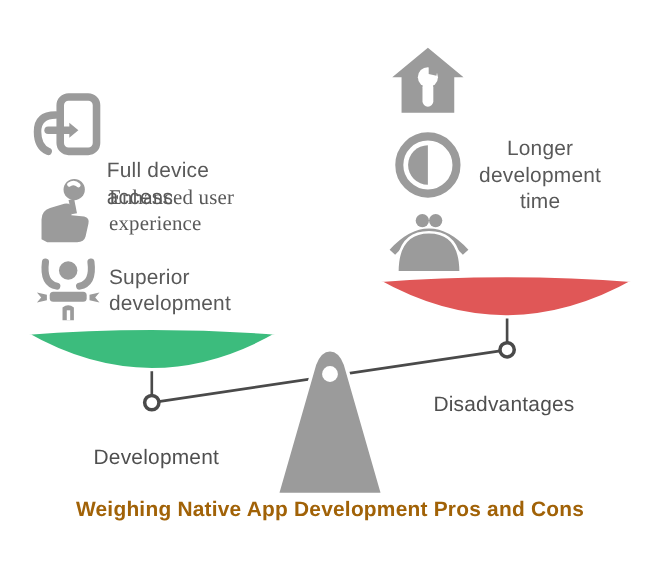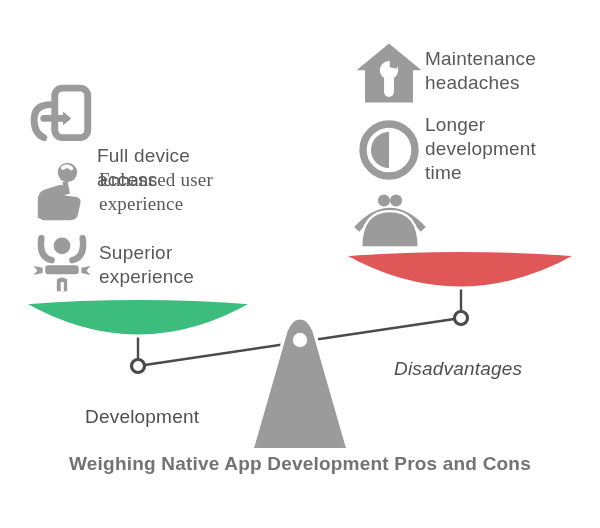--- a/index.html
+++ b/index.html
@@ -12,21 +12,21 @@
     position:absolute;font-size:19px;line-height:24px;color:#595959;
     letter-spacing:.2px;
   }
   .icon{position:absolute;}
   .icon svg{display:block;}
   .side-label{
     position:absolute;font-size:19px;color:#4f4f4f;letter-spacing:.2px;
   }
   .caption{
     position:absolute;left:0;right:0;top:453px;text-align:center;
-    font-size:19px;font-weight:700;color:#737373;letter-spacing:.2px;
+    font-size:19px;font-weight:700;color:#a16207;letter-spacing:.2px;
   }
   .scale-svg{position:absolute;left:0;top:0;}
 </style>
 </head>
 <body>
 
 <div class="stage">
 
   <svg class="scale-svg" width="600" height="528" viewBox="0 0 600 528">
 
@@ -70,48 +70,47 @@
       <circle cx="24" cy="9" r="6.5" fill="#9b9b9b"></circle>
       <path d="M 8,3 Q 6,18 16,20" stroke="#9b9b9b" stroke-width="5" stroke-linecap="round"></path>
       <path d="M 40,3 Q 42,18 32,20" stroke="#9b9b9b" stroke-width="5" stroke-linecap="round"></path>
       <rect x="11" y="24" width="26" height="7" rx="2.5" fill="#9b9b9b"></rect>
       <path d="M 2,24.5 L 9,26 L 9,30 L 2,31.5 L 5,28 Z" fill="#9b9b9b"></path>
       <path d="M 46,24.5 L 39,26 L 39,30 L 46,31.5 L 43,28 Z" fill="#9b9b9b"></path>
       <path d="M 20,35 Q 24,32 28,35 L 28,44 L 20,44 Z" fill="#9b9b9b"></path>
       <rect x="23" y="37" width="2.4" height="7" fill="#ffffff"></rect>
     </svg>
   </div>
-  <div class="item-text" style="left:99px;top:241px;width:122px;">Superior experience</div>
+  <div class="item-text" style="left:99px;top:241px;width:122px;">Superior development</div>
 
   <div class="icon" style="left:355px;top:42px;">
     <svg width="68" height="62" viewBox="0 0 48 44" fill="none">
       <path d="M 24,1 L 47,20 L 41,20 L 41,43 L 7,43 L 7,20 L 1,20 Z" fill="#9b9b9b" stroke-linejoin="round"></path>
       <circle cx="24" cy="20" r="6.5" fill="#ffffff"></circle>
       <path d="M 24.5,13 l 6,1 -1,5 -5,-1 z" fill="#9b9b9b"></path>
       <rect x="20.5" y="23" width="7" height="16" rx="3.5" fill="#ffffff"></rect>
     </svg>
   </div>
-  <div class="item-text" style="left:425px;top:47px;width:132px;">Maintenance headaches</div>
 
   <div class="icon" style="left:357px;top:118px;">
     <svg width="64" height="64" viewBox="0 0 48 48" fill="none">
       <circle cx="24" cy="24" r="19.5" stroke="#9b9b9b" stroke-width="5.5"></circle>
       <path d="M 24,10.5 A 13.5,13.5 0 0 0 24,37.5 Z" fill="#9b9b9b"></path>
     </svg>
   </div>
-  <div class="item-text" style="left:425px;top:113px;width:132px;">Longer development time</div>
+  <div class="item-text" style="left:425px;top:124px;width:132px;text-align:center;">Longer development time</div>
 
   <div class="icon" style="left:352px;top:193px;">
     <svg width="76" height="56" viewBox="0 0 50 37" fill="none">
       <path d="M 3,24 Q 25,0 47,24" stroke="#9b9b9b" stroke-width="4.5"></path>
       <circle cx="21" cy="5" r="4" fill="#9b9b9b"></circle>
       <circle cx="29" cy="5" r="4" fill="#9b9b9b"></circle>
       <path d="M 6,36 Q 6,12 25,12 Q 44,12 44,36 Z" fill="#9b9b9b" stroke="#ffffff" stroke-width="1.5"></path>
     </svg>
   </div>
 
   <div class="side-label" style="left:85px;top:406px;">Development</div>
 
-  <div class="side-label" style="left:394px;top:358px;font-style:italic;">Disadvantages</div>
+  <div class="side-label" style="left:394px;top:358px;">Disadvantages</div>
 
   <div class="caption">Weighing Native App Development Pros and Cons</div>
 
 </div>
 
 </body></html>

